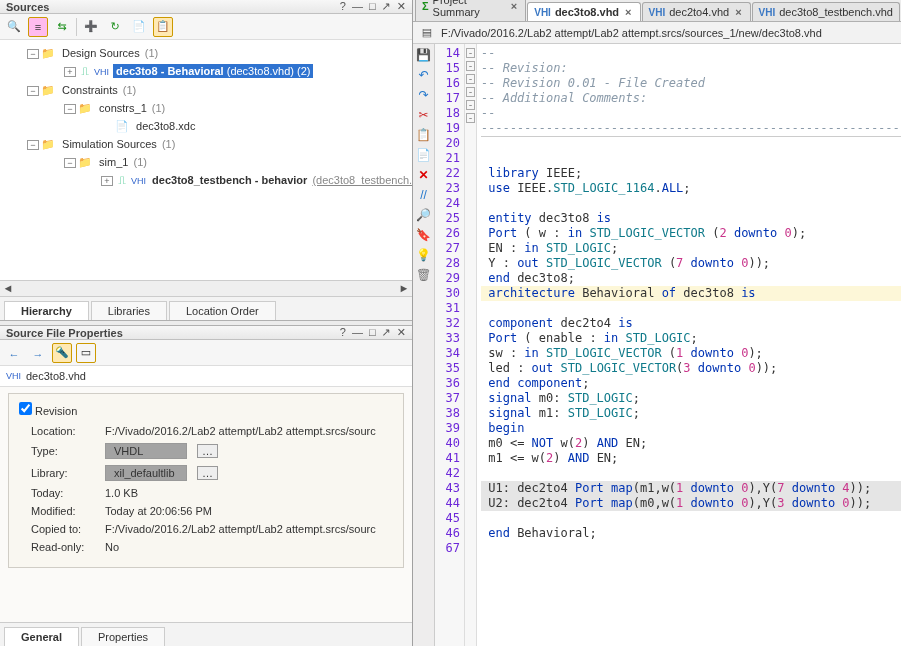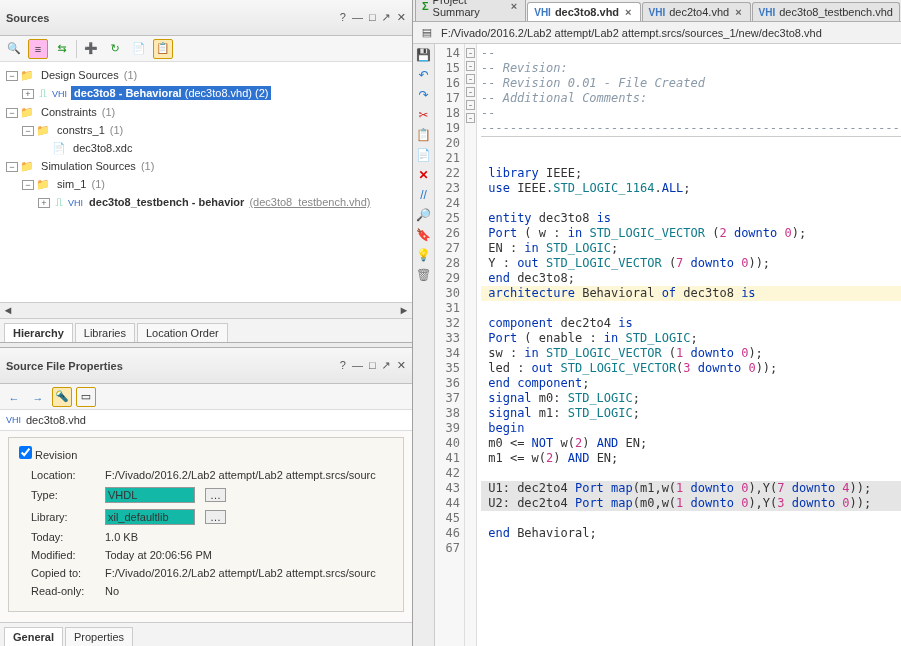--- a/index.html
+++ b/index.html
@@ -1,75 +1,75 @@
 <!DOCTYPE html>
 <html><head>
 <meta charset="utf-8">
 <style>
   * { box-sizing: border-box; margin: 0; padding: 0; }
   body { font-family: "Segoe UI", Tahoma, sans-serif; font-size: 11px; color: #333; background: #f0f0f0; width: 901px; height: 646px; overflow: hidden; display: flex; }
   .left-pane { width: 413px; height: 100%; border-right: 1px solid #a0a0a0; display: flex; flex-direction: column; background:#fff;}
   .right-pane { flex:1; height: 100%; display: flex; flex-direction: column; background:#fff;}
   
   
-  .panel-head { background: linear-gradient(#f7f7f7,#e8e8e8); border-bottom:1px solid #c0c0c0; height:36px; display:flex; align-items:center; padding:0 6px; }
+  .panel-head { background: linear-gradient(#f7f7f7,#e8e8e8); border-bottom:1px solid #c0c0c0; height:14px; display:flex; align-items:center; padding:0 6px; }
   .panel-head .title { font-weight:bold; color:#444; flex:1;}
   .panel-head .icons { display:flex; gap:6px; color:#555;}
   .toolbar { height:26px; display:flex; align-items:center; padding:2px 4px; gap:4px; border-bottom:1px solid #ddd; background:#f6f6f6;}
   .tbtn { width:20px; height:20px; display:flex; align-items:center; justify-content:center; border:1px solid transparent; border-radius:2px;}
   
   .tree-area { flex:1 1 auto; overflow:auto; padding:4px 2px; background:#fff;}
   .tree ul { list-style:none; padding-left:16px;}
   .tree > ul { padding-left:4px;}
-  .tree li { line-height:18px; white-space:nowrap;}
+  .tree li { line-height:18px; white-space:nowrap;margin-left:21px;}
   .tw { display:inline-block; width:12px; text-align:center; color:#666; cursor:pointer; border:1px solid #999; height:10px; line-height:8px; font-size:9px; margin-right:2px;}
   .tw.none { border:none;}
   .fico { display:inline-block; width:14px; text-align:center; margin-right:2px;}
   .foldery { color:#d9a300;}
   .label { padding:0 2px;}
   .selected { background:#2f73d0; color:#fff; padding:1px 3px;}
   .sub-count{ color:#888;}
   .grey { color:#888;text-decoration:underline;}
   
   .scroll-x { height:16px; border-top:1px solid #ccc; background:#efefef; position:relative;}
   .scroll-x .arrow{width:16px;height:14px;display:inline-flex;align-items:center;justify-content:center;color:#555;}
   
   .bot-tabs{height:24px;display:flex;align-items:flex-end;border-top:1px solid #ccc;background:#f3f3f3;padding-left:4px;gap:2px;}
-  .bot-tabs .tab{padding:3px 8px;border:1px solid #ccc;border-bottom:none;background:#f8f8f8;color:#333;margin-top:22px;}
+  .bot-tabs .tab{padding:3px 16px;border:1px solid #ccc;border-bottom:none;background:#f8f8f8;color:#333;margin-top:22px;}
   .bot-tabs .tab.active{font-weight:bold;background:#fff;}
 
   
   .props-area{flex:1;overflow:auto;padding:6px 8px;background:#fbfaf8;}
   .props-box{border:1px solid #d0cdc6;background:#f9f7f1;padding:8px 10px;}
   .chk-row{margin-bottom:8px;}
   .kv{display:flex;align-items:center;margin:6px 0;gap:6px;}
   .kv .k{width:68px;color:#333;margin-left:12px;}
   .kv .v{flex:1;white-space:nowrap;overflow:hidden;text-overflow:clip;color:#333;}
-  .typebox{border:1px solid #999;background:#14b8a6;padding:1px 2px;width:90px;display:inline-block;}
+  .typebox{border:1px solid #999;background:#a3a3a3;padding:1px 8px;width:82px;display:inline-block;}
   .dots{border:1px solid #999;background:#eee;padding:0 4px;margin-left:4px;}
   
   
   .tabrow{height:22px;display:flex;align-items:flex-end;background:#ececec;border-bottom:1px solid #b0b0b0;padding-left:2px;}
   .etab{display:flex;align-items:center;padding:3px 6px;border:1px solid #a8a8a8;border-bottom:none;background:#e4e4e4;margin-right:1px;font-size:11px;gap:4px;border-top-left-radius:3px;border-top-right-radius:3px;}
   .etab.active{background:#fff;font-weight:bold;}
   .etab .close{color:#666;font-weight:bold;padding:0 2px;}
   .etab .sigma{color:#1a8f1a;font-weight:bold;}
   .etab .vhico{color:#3b78c4;font-weight:bold;font-size:10px;}
   
   .pathbar{height:22px;background:#f2f2f2;border-bottom:1px solid #ccc;display:flex;align-items:center;padding:0 6px;color:#333;gap:6px;}
   .pathbar .menu{width:16px;text-align:center;color:#555;}
   
   .ed-area{flex:1;display:flex;overflow:hidden;}
   .vtb{width:22px;background:#eeeded;border-right:1px solid #ccc;display:flex;flex-direction:column;align-items:center;padding-top:2px;gap:2px;}
   .vtb .vbtn{width:18px;height:18px;display:flex;align-items:center;justify-content:center;font-size:12px;color:#444;}
   .vtb .red{color:#c22;}
   .vtb .blue{color:#27c;}
   .vtb .redx{color:#d00;font-weight:bold;}
   
-  .gutter{width:30px;background:#f7f7f7;border-right:1px solid #ddd;text-align:right;color:#737373;font-family:Consolas,monospace;font-size:12px;padding:2px 4px 2px 0;line-height:15px;}
+  .gutter{width:30px;background:#f7f7f7;border-right:1px solid #ddd;text-align:right;color:#6d28d9;font-family:Consolas,monospace;font-size:12px;padding:2px 4px 2px 0;line-height:15px;}
   .fold{width:12px;background:#f7f7f7;border-right:1px solid #ddd;font-family:Consolas,monospace;font-size:10px;color:#888;padding:2px 0;line-height:15px;text-align:center;}
   .code{flex:1;font-family:Consolas,monospace;font-size:12px;line-height:15px;padding:2px 0 2px 4px;white-space:pre;overflow:auto;}
   .code .c{color:#8a9aa9;font-style:italic;}
   .code .kw{color:#0033b3;}
   .code .ty{color:#0f7a8a;}
   .code .id{color:#333;}
   .code .num{color:#c9348a;}
   .code .hi-y{background:#fdf7d8;display:block;}
   .code .hi-g{background:#e5e5e5;display:block;}
   .code .def-line{border-bottom:1px solid #ccc;display:block;}

